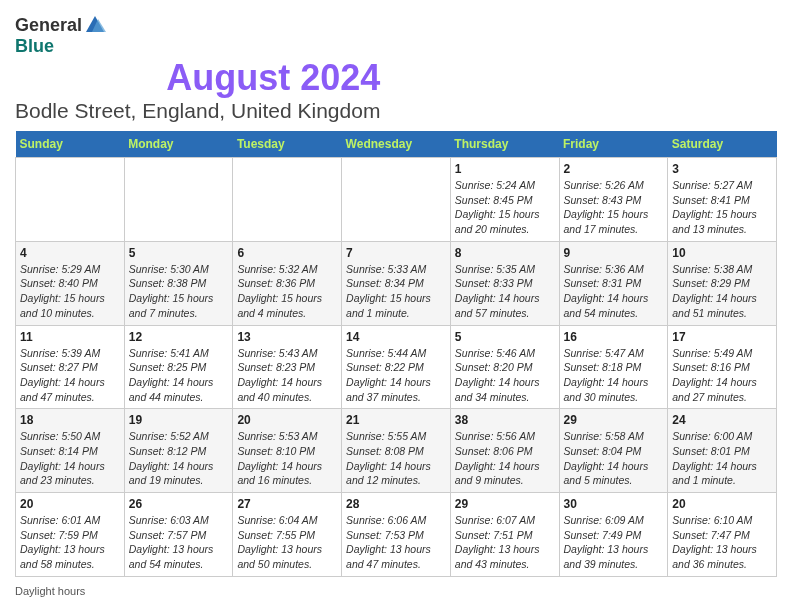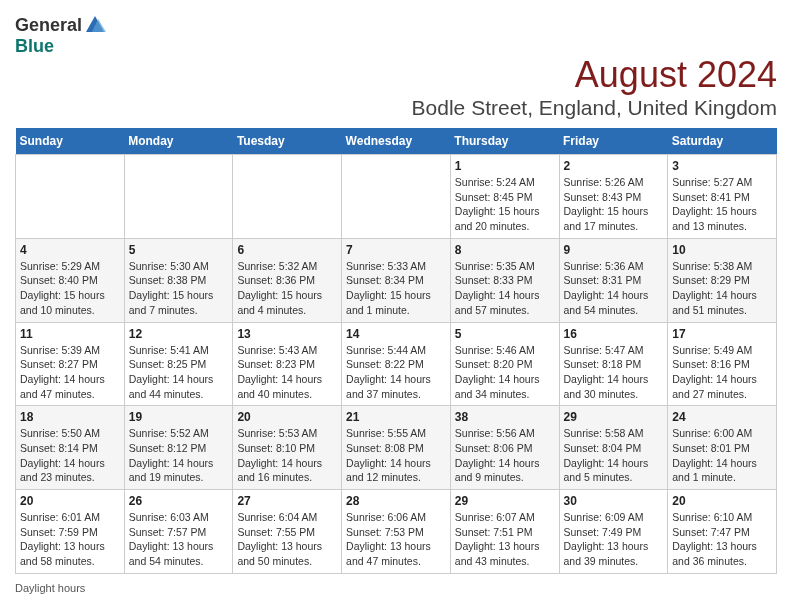--- a/index.html
+++ b/index.html
@@ -8,20 +8,21 @@
       background: #fff;
       width: 792px;
       min-height: 612px;
       padding: 10px 15px;
     }
     .header {
       display: flex;
       justify-content: space-between;
       align-items: flex-start;
       margin-bottom: 8px;
+      flex-direction: column;
     }
     .logo {
       display: flex;
       flex-direction: column;
       align-items: flex-start;
       margin-top: 4px;
     }
     .logo-text {
       display: flex;
       align-items: center;
@@ -39,36 +40,35 @@
     .logo-icon {
       width: 22px;
       height: 22px;
       margin-left: 2px;
     }
     .title-section {
       text-align: right;
     }
     .month-year {
       font-size: 36px;
-      font-weight: normal;
-      color: #7f1d1d;
-      margin-top: 44px;
+      font-weight: bold;
+      color: #8b5cf6;
     }
     .location {
       font-size: 21px;
       color: #444;
     }
     .calendar-table {
       width: 100%;
       border-collapse: collapse;
       font-size: 11px;
     }
     .calendar-table th {
       background-color: #2a6db5;
-      color: #ffffff;
+      color: #bef264;
       padding: 6px 4px;
       text-align: left;
       font-size: 12px;
       font-weight: bold;
     }
     .calendar-table td {
       border: 1px solid #ccc;
       vertical-align: top;
       padding: 4px 4px;
       width: calc(100% / 7);
@@ -84,20 +84,21 @@
     .day-number {
       font-weight: bold;
       font-size: 12px;
       margin-bottom: 2px;
       color: #222;
     }
     .day-info {
       color: #333;
       font-size: 10.5px;
       line-height: 1.4;
+      font-style: italic;
     }
     .empty-cell {
       background: #fff !important;
     }
     .footer {
       margin-top: 8px;
       font-size: 11px;
       color: #555;
       display: flex;
       gap: 20px;

